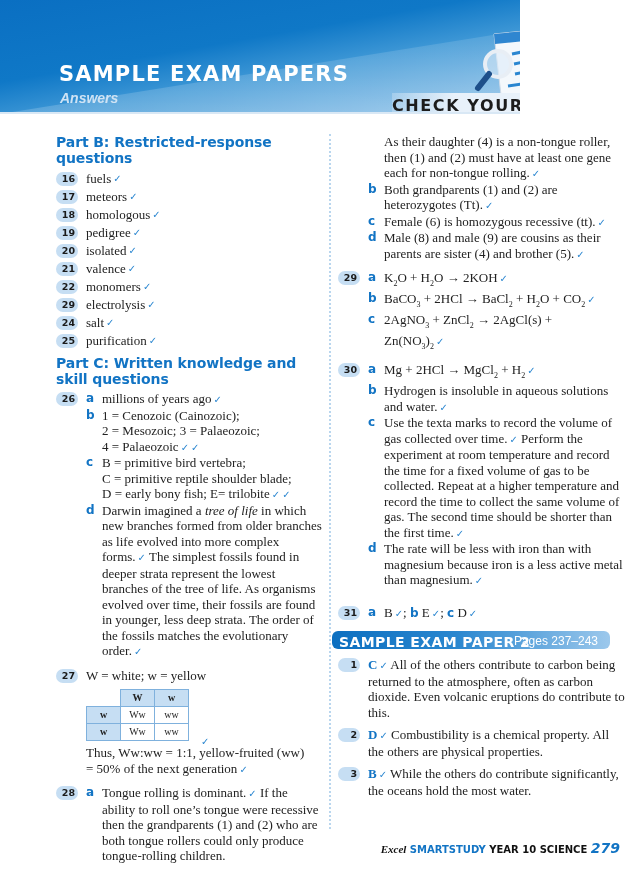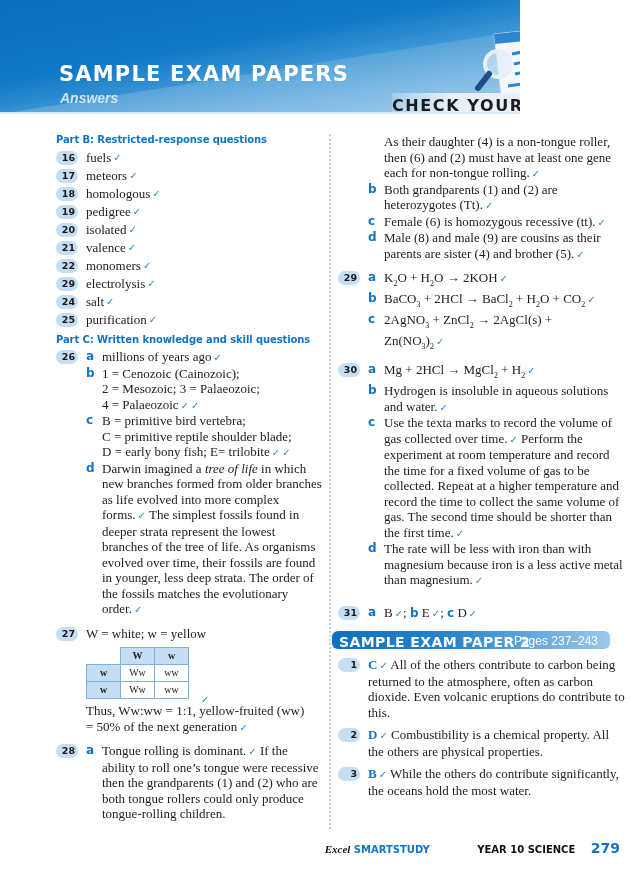--- a/index.html
+++ b/index.html
@@ -45,21 +45,21 @@
   .col { position: absolute; top: 134px; }
   .col-left { left: 56px; width: 268px; }
   .col-right { left: 338px; width: 290px; }
   .divider {
     position: absolute; left: 329px; top: 134px; width: 1px; height: 695px;
     border-left: 2px dotted #b9d6ee;
   }
 
   .part-heading {
     font-family: "DejaVu Sans", "Liberation Sans", sans-serif; font-weight: bold;
-    font-size: 10px; color: #1274c4; margin-bottom: 4px; letter-spacing: -0.1px;
+    font-size: 14px; color: #1274c4; margin-bottom: 4px; letter-spacing: -0.1px;
   }
   .row { position: relative; font-size: 13px; line-height: 15.5px; }
   .simple { height: 18px; display: flex; align-items: center; }
   .badge {
     display: inline-block; min-width: 22px; height: 14px; border-radius: 7px;
     background: #c6def3; color: #1a1a1a; text-align: right;
     font-family: "DejaVu Sans", "Liberation Sans", sans-serif; font-weight: bold;
     font-size: 9.5px; line-height: 14px; padding: 0 3px;
   }
   .q { position: relative; padding-left: 30px; margin-top: 6px; }
@@ -99,22 +99,22 @@
     position: absolute; right: 12px; top: 3px;
     font-family: "Liberation Sans", sans-serif; font-size: 12px; color: #ffffff;
   }
 
   .footer {
     position: absolute; right: 20px; top: 840px; font-size: 10px;
     font-family: "DejaVu Sans", "Liberation Sans", sans-serif; font-weight: bold;
   }
   .footer .excel { font-family: "Liberation Serif", serif; font-style: italic; font-weight: bold; color: #111; font-size: 11px; }
   .footer .smart { color: #1274c4; }
-  .footer .rest { color: #111; margin-left: 44px; }
-  .footer .page { color: #1274c4; font-size: 14px; margin-left: 12px; }
+  .footer .rest { color: #111; }
+  .footer .page { color: #1274c4; font-size: 14px; margin-left: 0; font-style: italic; }
 </style>
 </head>
 <body>
 
 <div class="header">
   <div class="sheen"></div>
   <div class="header-title">SAMPLE EXAM PAPERS</div>
   <div class="header-subtitle">Answers</div>
   <svg class="doc-icon" viewBox="0 0 90 78">
     <path d="M32 6 L72 2 L80 70 L40 76 Z" fill="#f4f8fc" stroke="#cfdbe8" stroke-width="1"></path>
@@ -249,21 +249,21 @@
     <span class="badge">28</span>
     <div class="sub">
       <span class="letter">a</span>
       <span>Tongue rolling is dominant.</span><span class="tick">✓</span><span> If the ability to roll one’s tongue were recessive then the grandparents (1) and (2) who are both tongue rollers could only produce tongue-rolling children.</span>
     </div>
   </div>
 </div>
 
 <div class="col col-right">
   <div class="row" style="padding-left:46px">
-    <span>As their daughter (4) is a non-tongue roller, then (6) and (2) must have at least one gene each for non-tongue rolling.</span><span class="tick">✓</span>
+    <span>As their daughter (4) is a non-tongue roller, then (1) and (2) must have at least one gene each for non-tongue rolling.</span><span class="tick">✓</span>
   </div>
   <div class="row" style="padding-left:30px">
     <div class="sub">
       <span class="letter">b</span>
       <span>Both grandparents (1) and (2) are heterozygotes (Tt).</span><span class="tick">✓</span>
     </div>
     <div class="sub">
       <span class="letter">c</span>
       <span>Female (6) is homozygous recessive (tt).</span><span class="tick">✓</span>
     </div>

